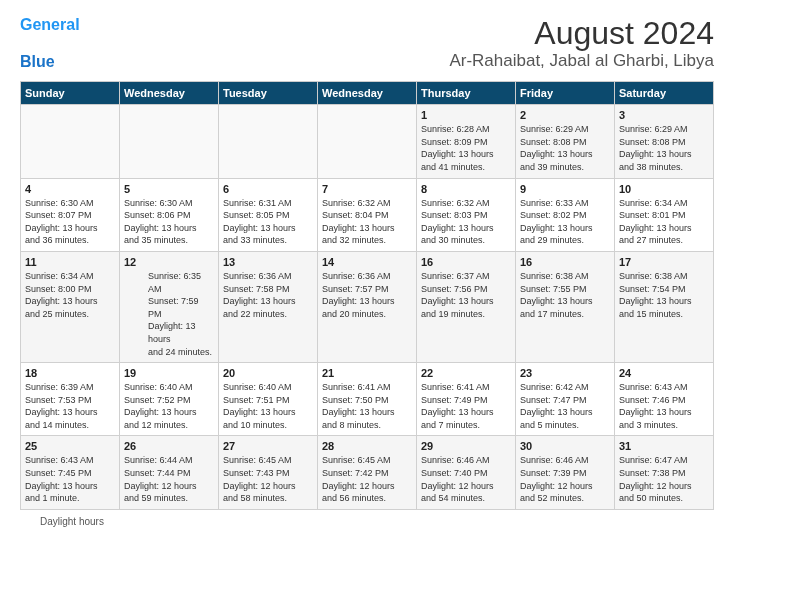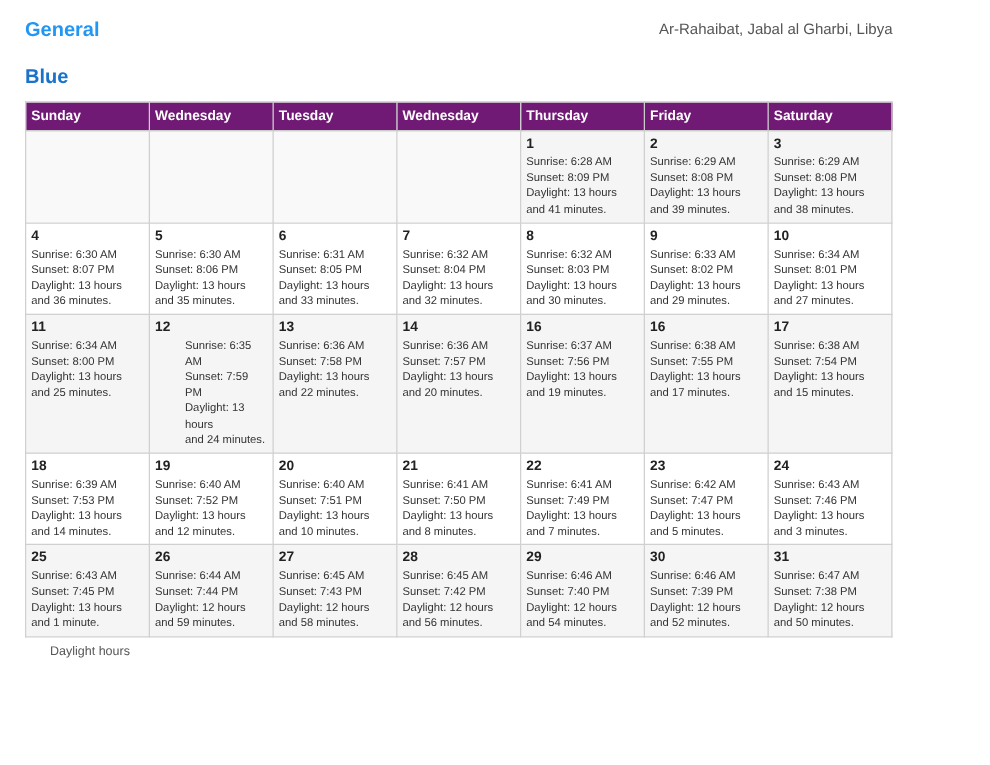--- a/index.html
+++ b/index.html
@@ -38,31 +38,31 @@
     .title-block {
       text-align: right;
     }
     .main-title {
       font-size: 32px;
       font-weight: 300;
       color: #333;
       line-height: 1.1;
     }
     .subtitle {
-      font-size: 12px;
+      font-size: 17px;
       color: #555;
     }
     table {
       width: 100%;
       border-collapse: collapse;
       table-layout: fixed;
       font-size: 10px;
     }
     thead tr th {
-      background: #701a75;
+      background: #0c4a6e;
       color: #fff;
       font-weight: bold;
       font-size: 11px;
       padding: 5px 4px;
       text-align: left;
       border: 1px solid #ccc;
     }
     tbody tr td {
       border: 1px solid #d0d0d0;
       vertical-align: top;
@@ -108,20 +108,21 @@
 
       <div>
         <div class="logo-text">
           <span>General</span>
             <br>
             <span style="color:#1a73c8">Blue</span>
         </div>
       </div>
     </div>
     <div class="title-block">
+      <div class="main-title">August 2024</div>
       <div class="subtitle">Ar-Rahaibat, Jabal al Gharbi, Libya</div>
     </div>
   </div>
 
   <table>
     <thead>
       <tr>
       <th>Sunday</th>
           <th>Wednesday</th>
           <th>Tuesday</th>

